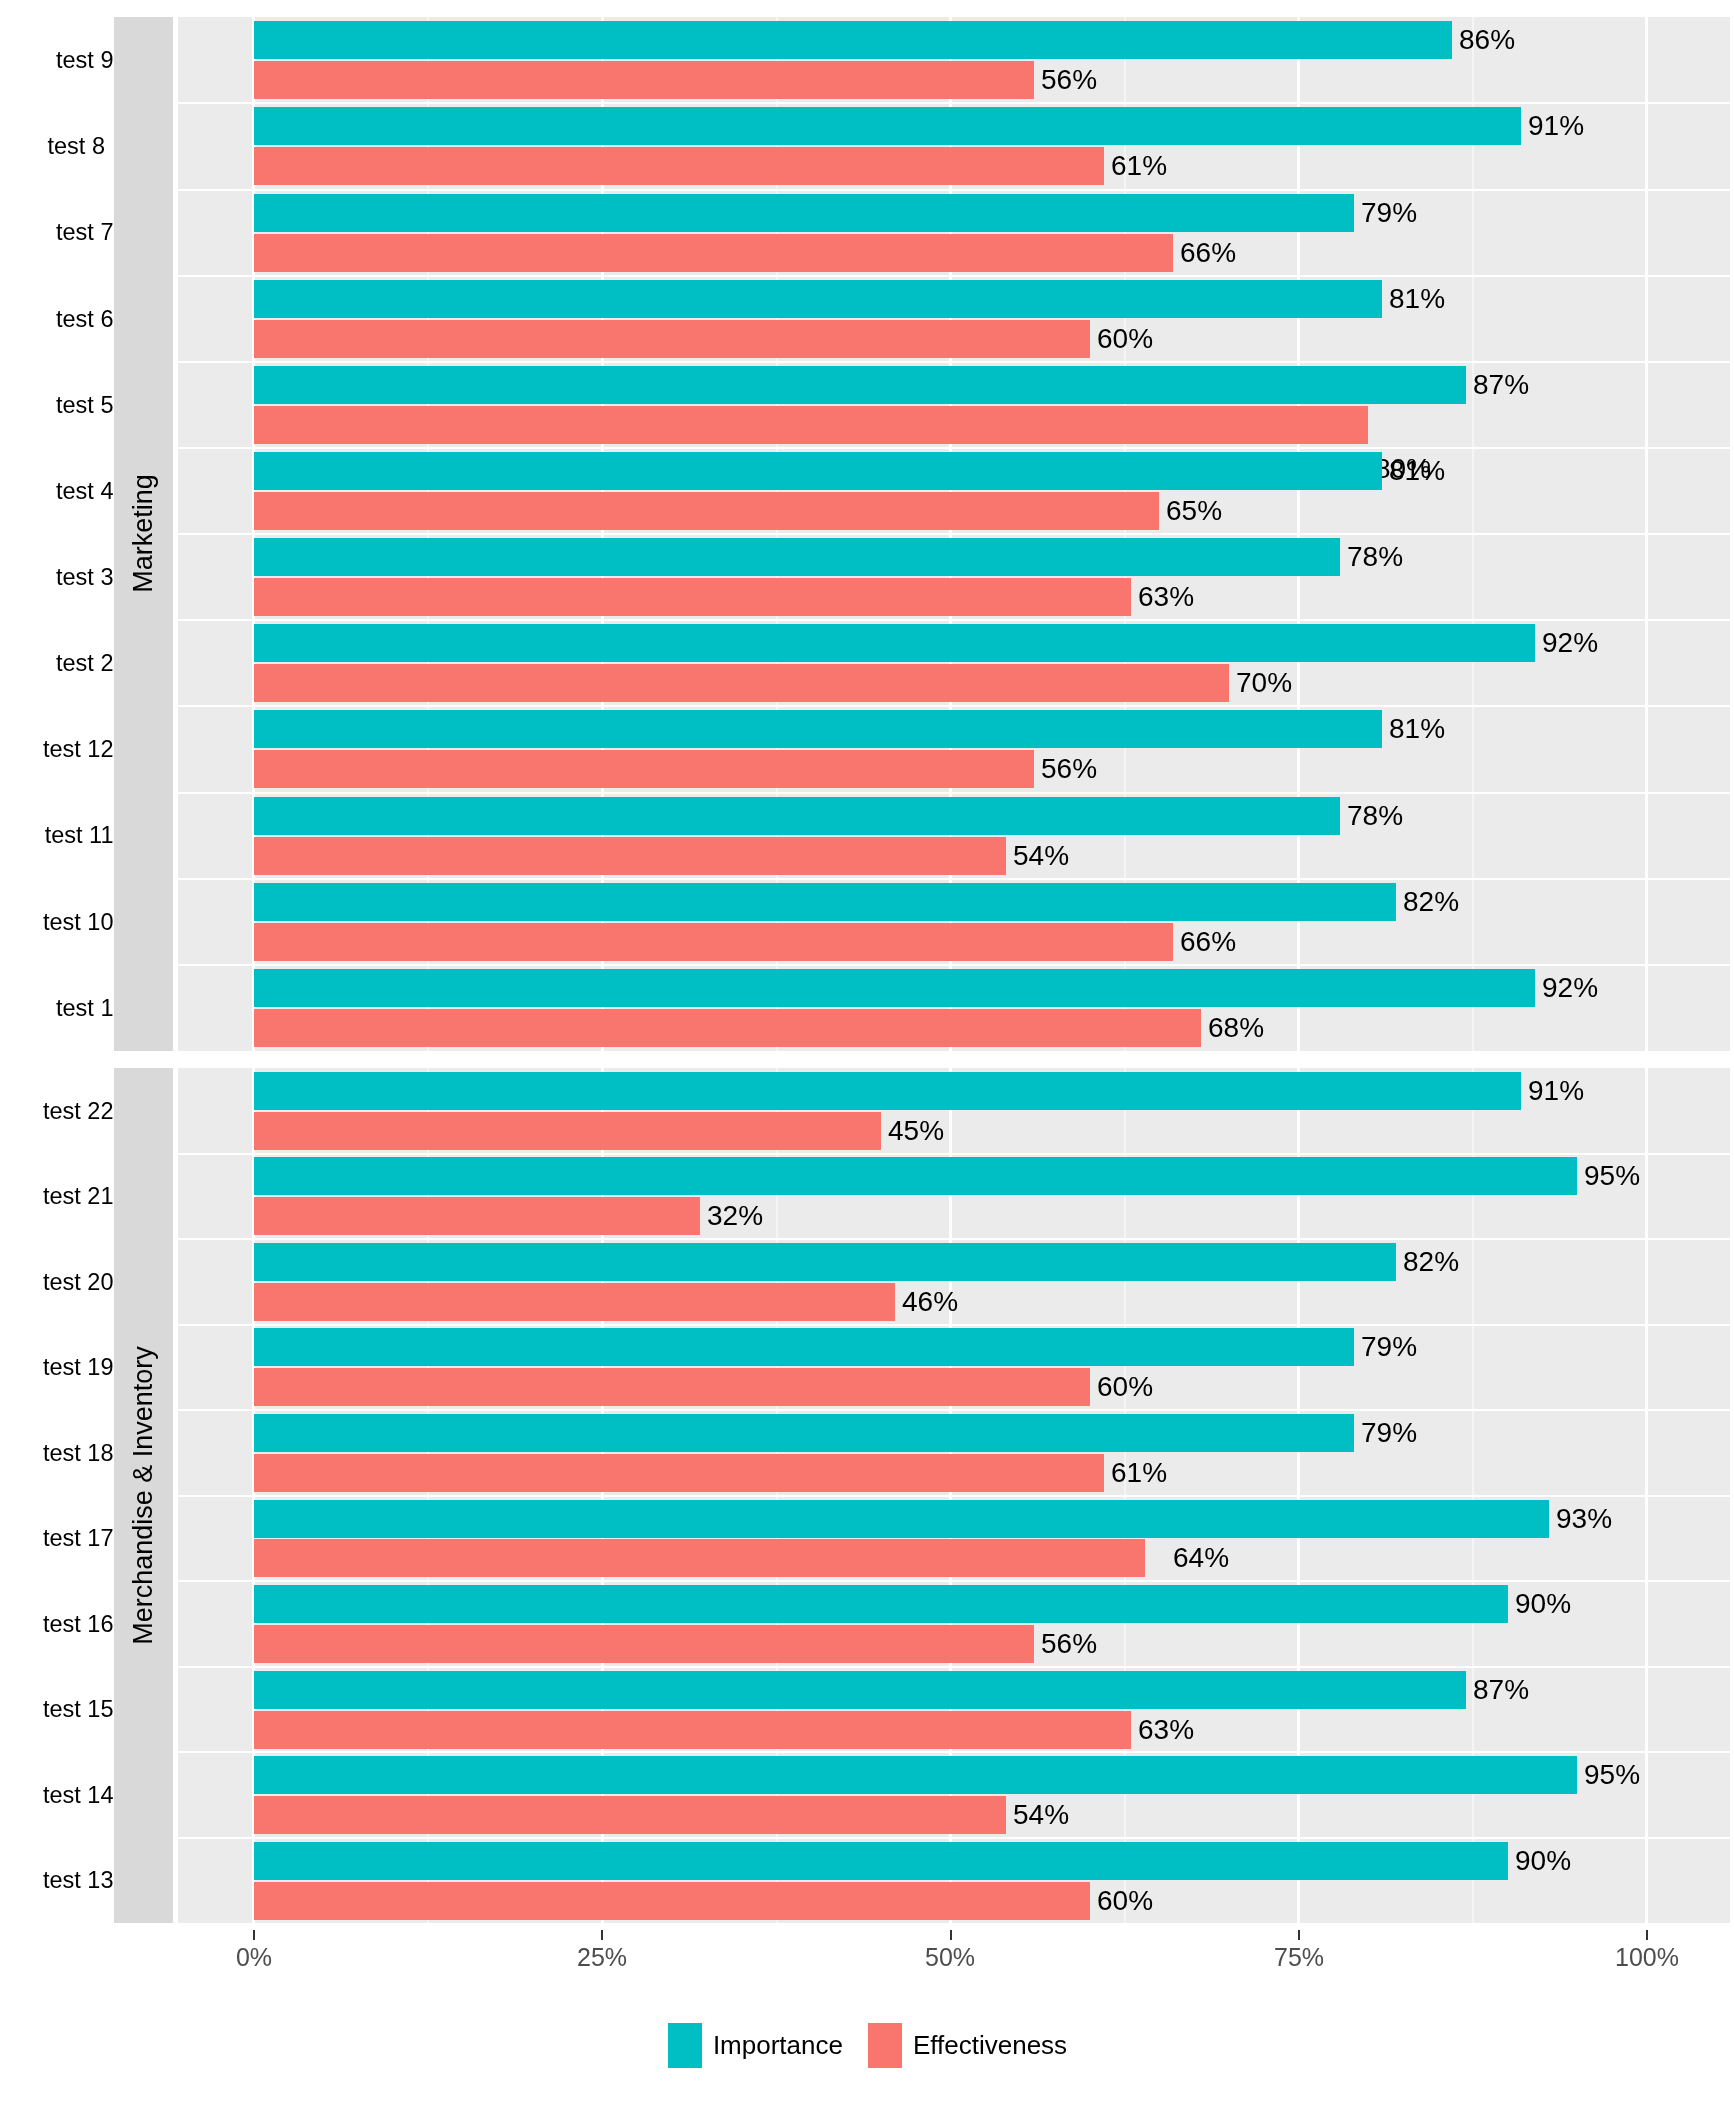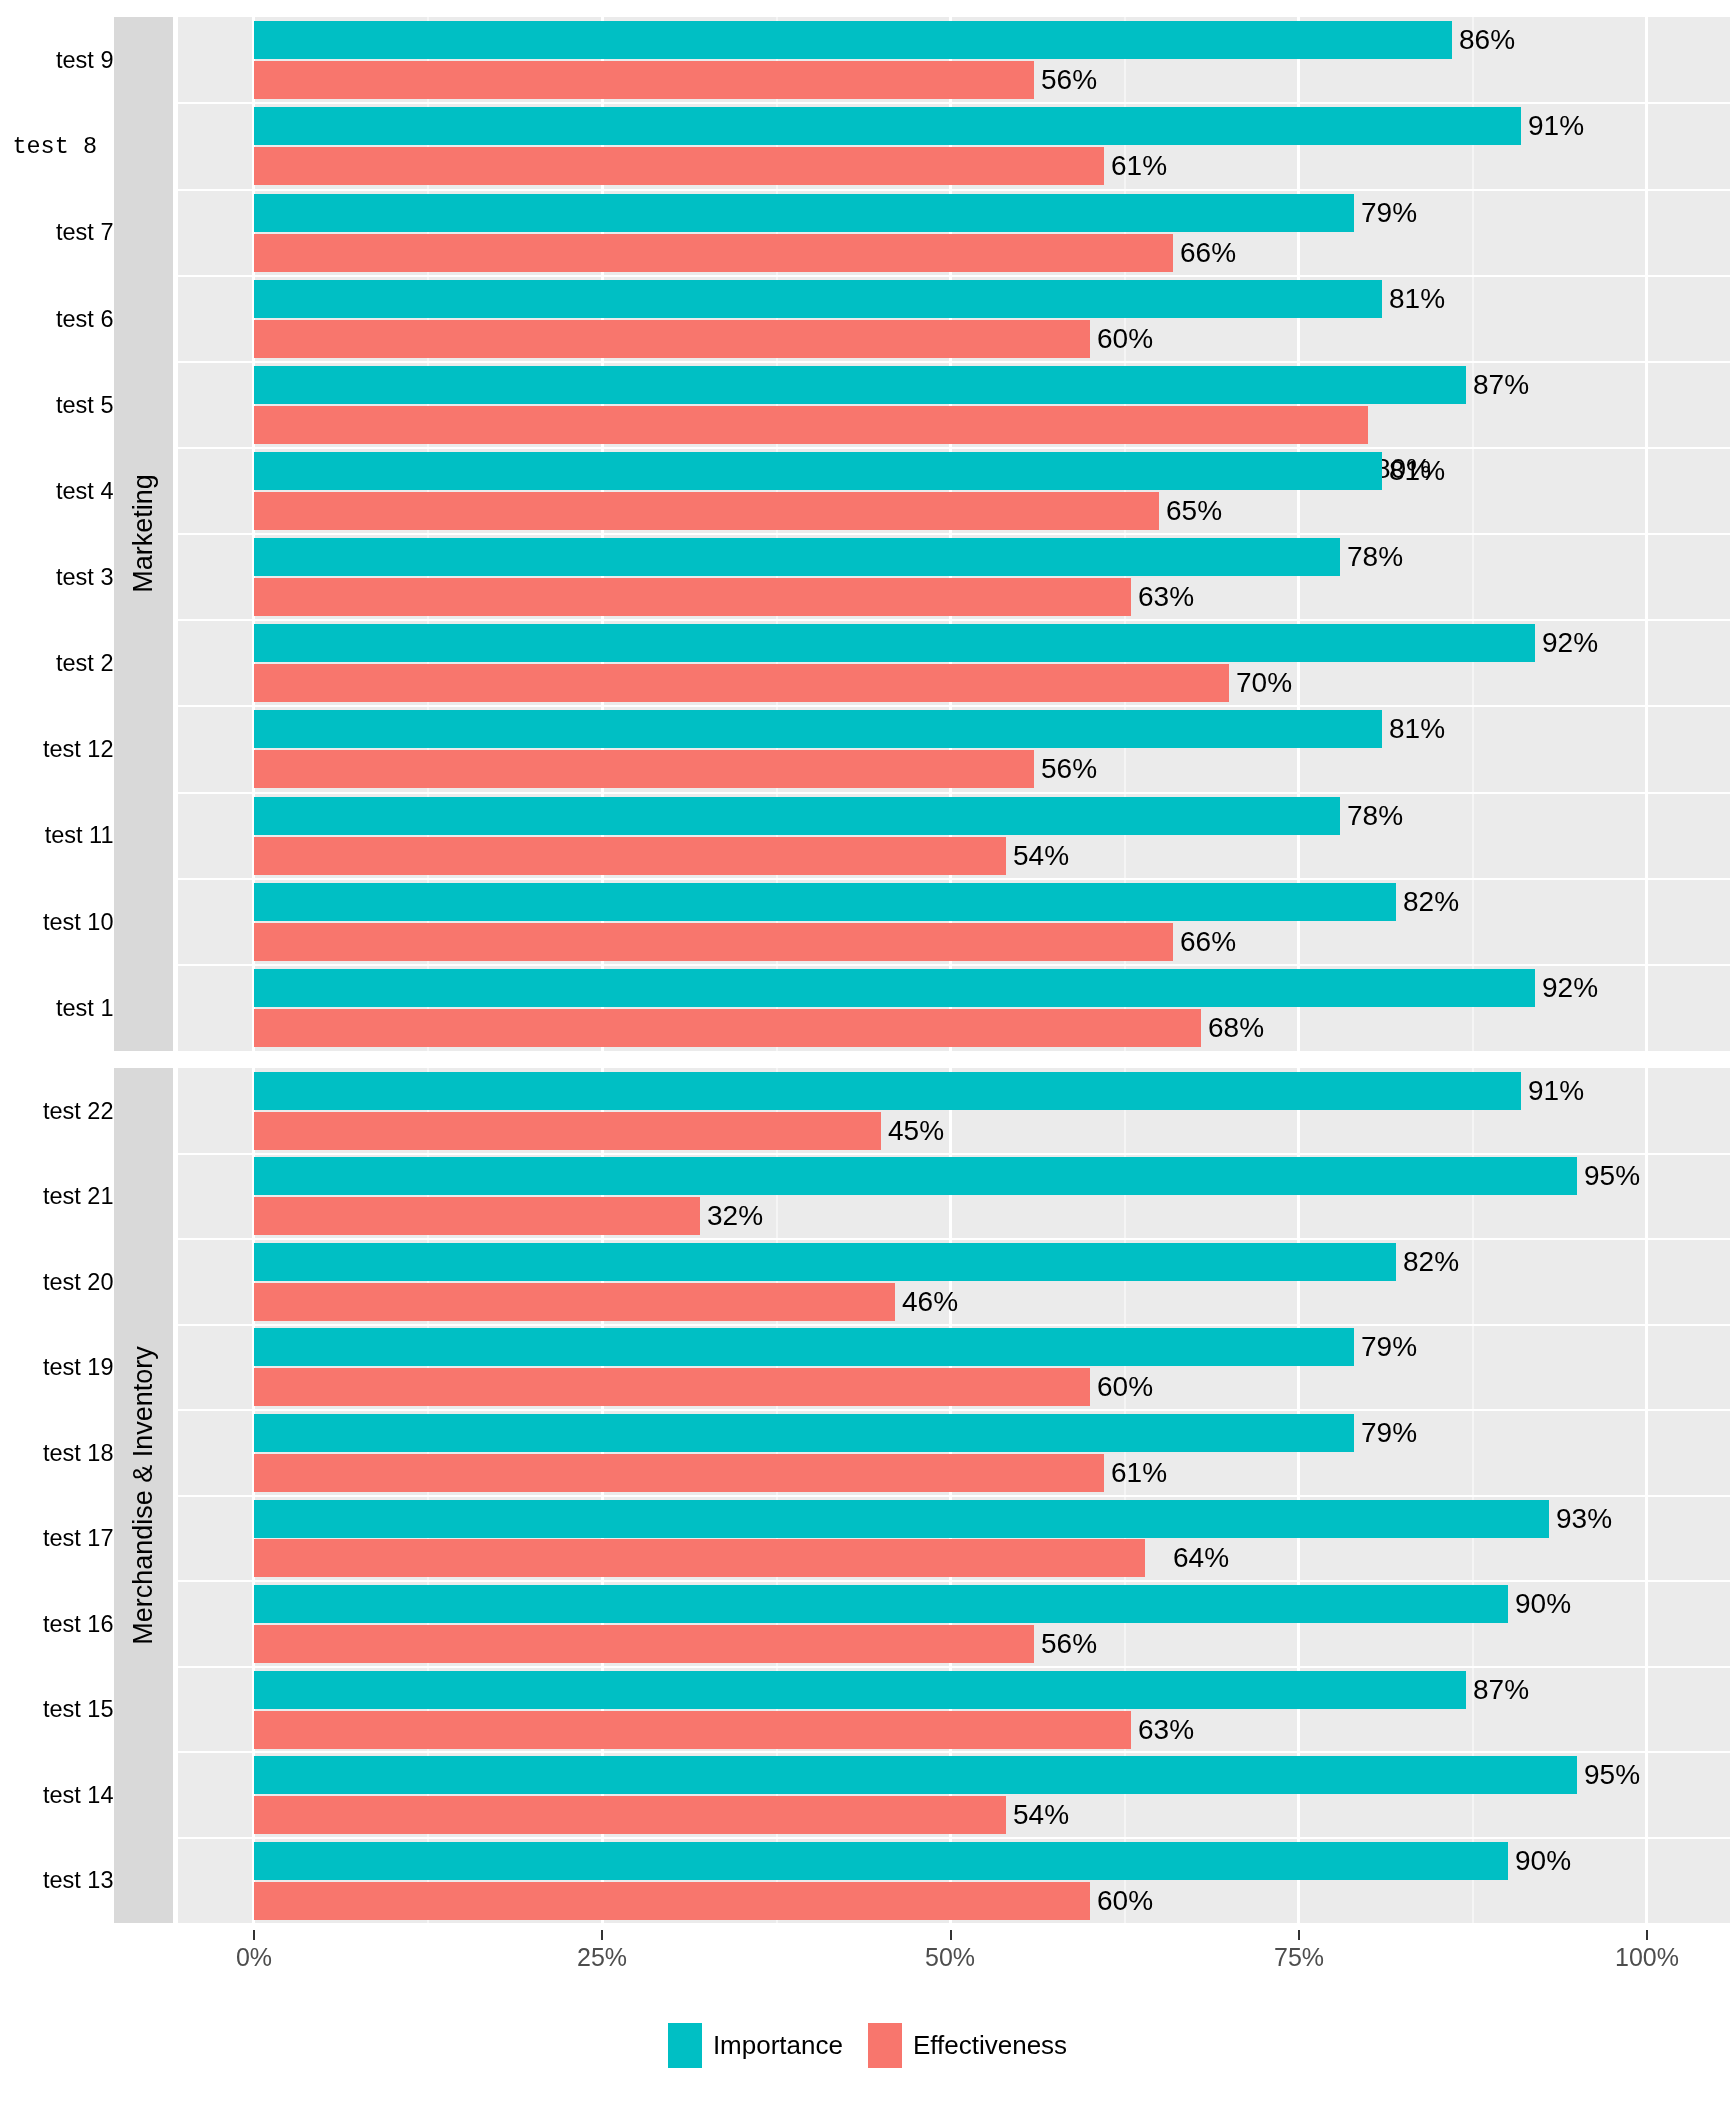--- a/index.html
+++ b/index.html
@@ -71,21 +71,21 @@
 </head>
 <body>
 
 <div id="chart">
 
   <div id="facets">
       <div class="facet" style="top: 16.5px; height: 1034px;">
         <div class="axis-labels">
           <div class="ylab" style="top: 43px; right: 23.5px;">test 9</div>
           <div class="ytick" style="top: 43px; right: 6.3px;"></div>
-          <div class="ylab" style="top: 129px; right: 40px; font-family: Liberation Mono, monospace;">test 8</div>
+          <div class="ylab" style="top: 129px; right: 32px;">test 8</div>
           <div class="ytick" style="top: 129px; right: 6.3px;"></div>
           <div class="ylab" style="top: 215px; right: 23.5px;">test 7</div>
           <div class="ytick" style="top: 215px; right: 6.3px;"></div>
           <div class="ylab" style="top: 302px; right: 23.5px;">test 6</div>
           <div class="ytick" style="top: 302px; right: 6.3px;"></div>
           <div class="ylab" style="top: 388px; right: 23.5px;">test 5</div>
           <div class="ytick" style="top: 388px; right: 6.3px;"></div>
           <div class="ylab" style="top: 474px; right: 23.5px;">test 4</div>
           <div class="ytick" style="top: 474px; right: 6.3px;"></div>
           <div class="ylab" style="top: 560px; right: 23.5px;">test 3</div>

